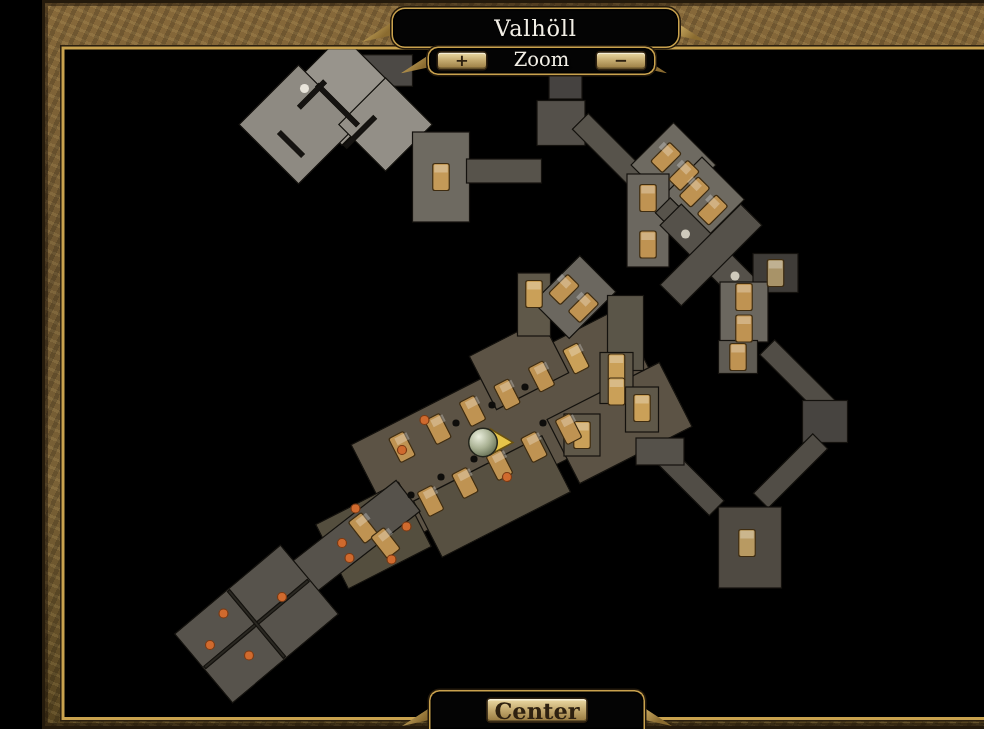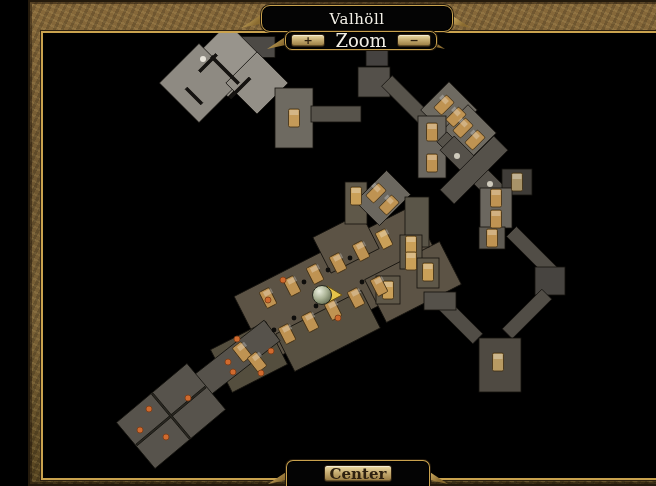--- a/index.html
+++ b/index.html
@@ -20,21 +20,21 @@
   }
   .map-area svg{display:block;width:100%;height:100%;}
   .plaque{
     position:absolute;background:#040404;border:1px solid #c9a24e;
     box-shadow:0 0 0 1px #241a0c, inset 0 0 0 1px #000;
     display:flex;align-items:center;justify-content:center;z-index:5;
   }
   .title-plaque{left:233px;top:5px;width:190px;height:25px;border-radius:9px;}
   .title-text{color:#f2efe6;font-size:15px;letter-spacing:.5px;text-shadow:1px 1px 1px #000;}
   .zoom-plaque{left:257px;top:31px;width:140px;height:17px;border-radius:7px;justify-content:space-between;padding:0 5px;}
-  .zoom-label{color:#f2efe6;font-size:18px;text-shadow:1px 1px 1px #000;}
+  .zoom-label{color:#f2efe6;font-size:13px;text-shadow:1px 1px 1px #000;}
   .gold-btn{
     box-sizing:border-box;width:34px;height:13px;border-radius:3px;
     background:linear-gradient(180deg,#ecdba6 0%,#c7ad72 45%,#97793f 100%);
     border:1px solid #2e2110;color:#2e2110;
     font-family:"DejaVu Sans","Liberation Sans",sans-serif;
     font-size:11px;font-weight:bold;line-height:10px;text-align:center;
     box-shadow:inset 0 1px 0 rgba(255,255,255,.55), inset 0 -1px 0 rgba(0,0,0,.35);
     cursor:pointer;padding:0;
   }
   .center-plaque{left:258px;bottom:0;width:142px;height:25px;border-radius:7px 7px 0 0;border-bottom:none;}

